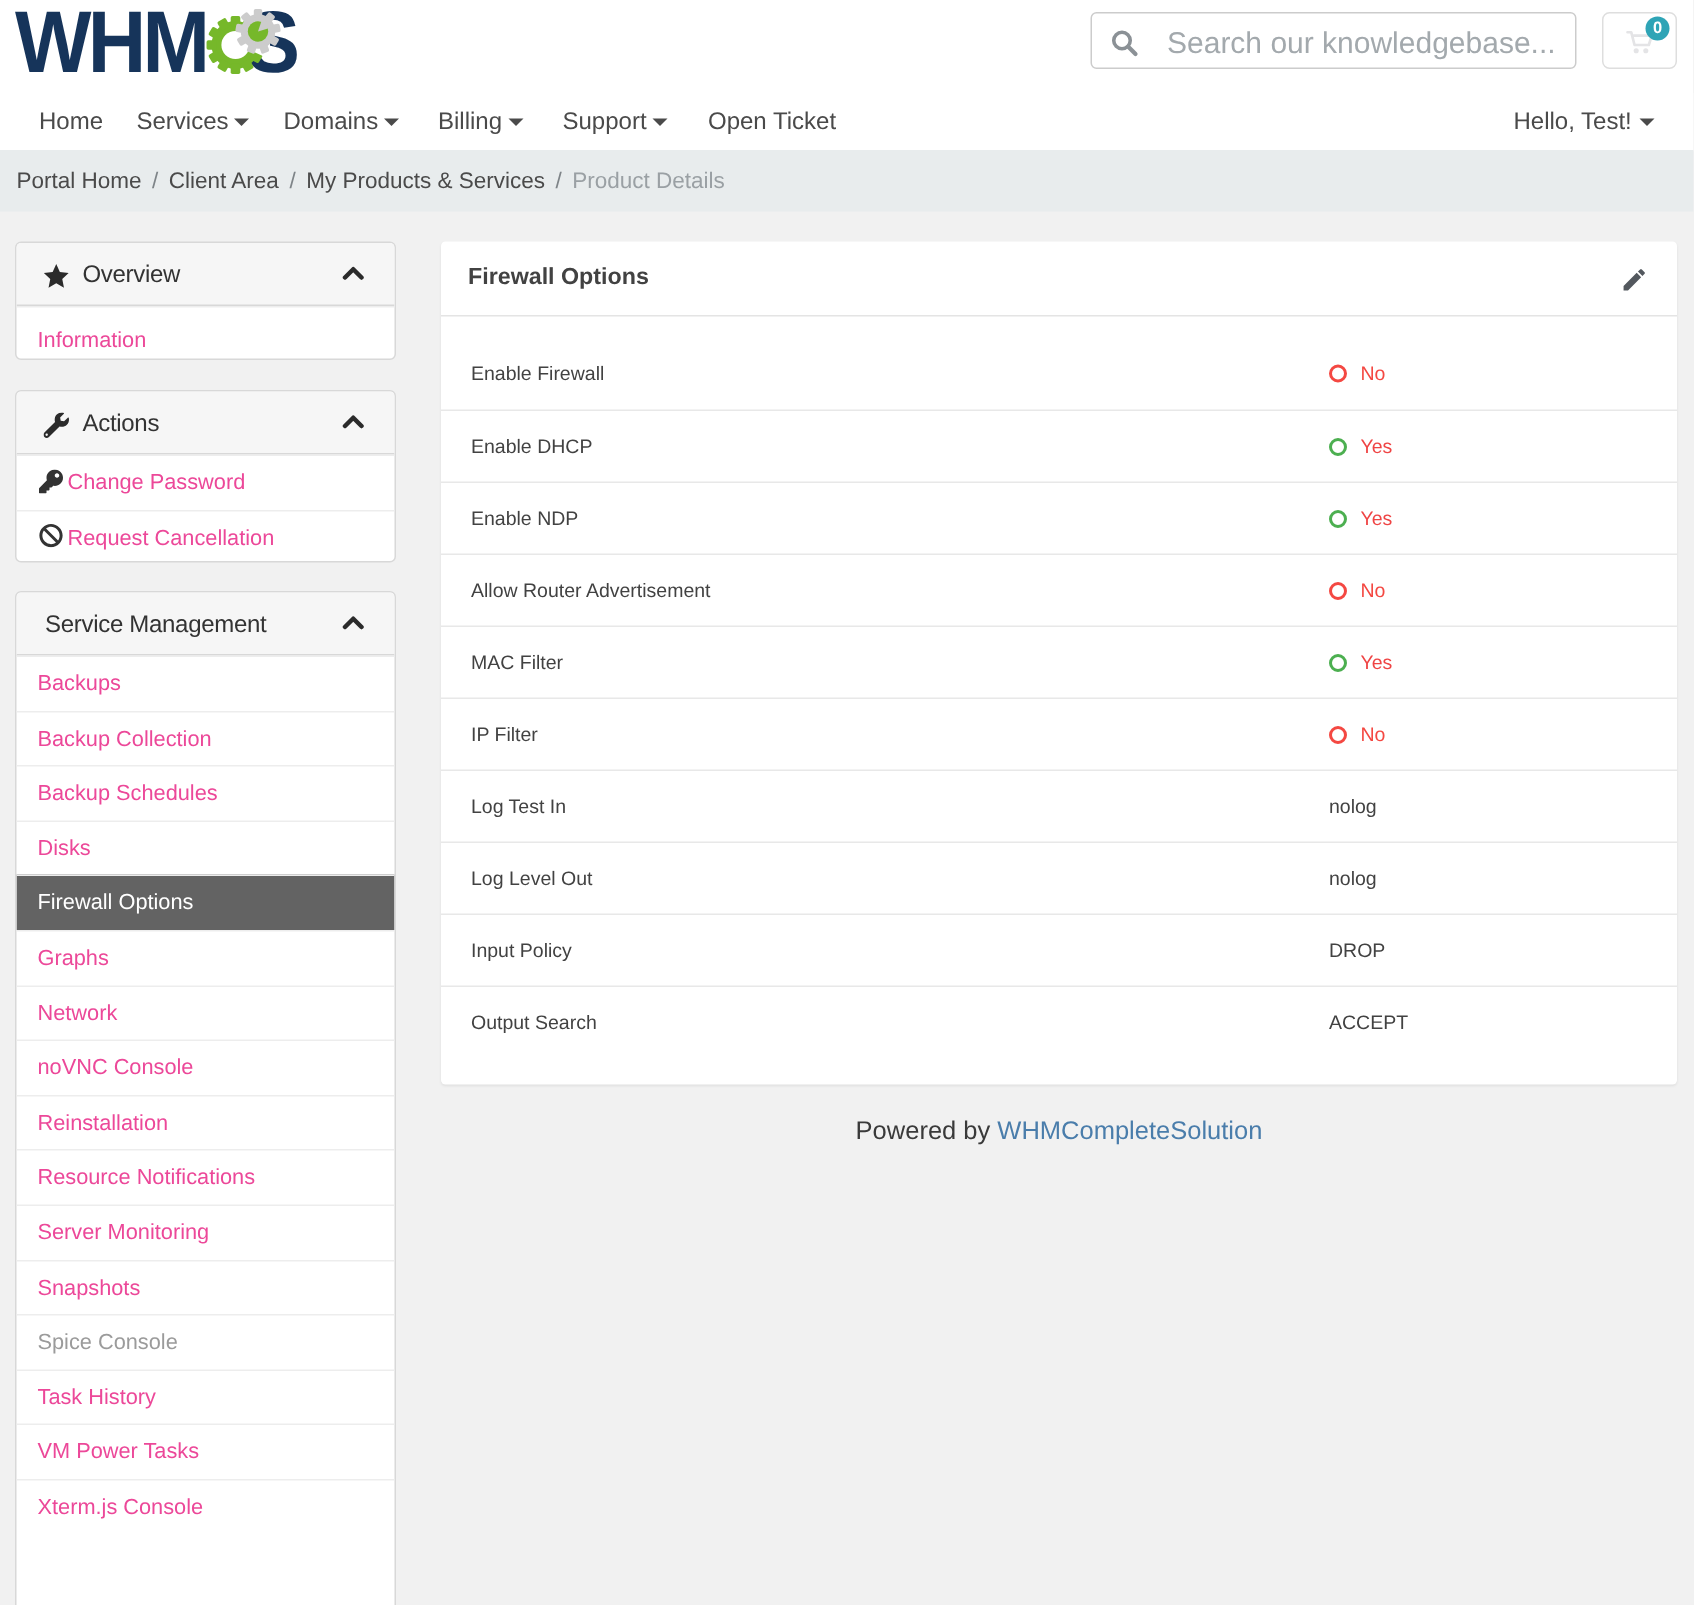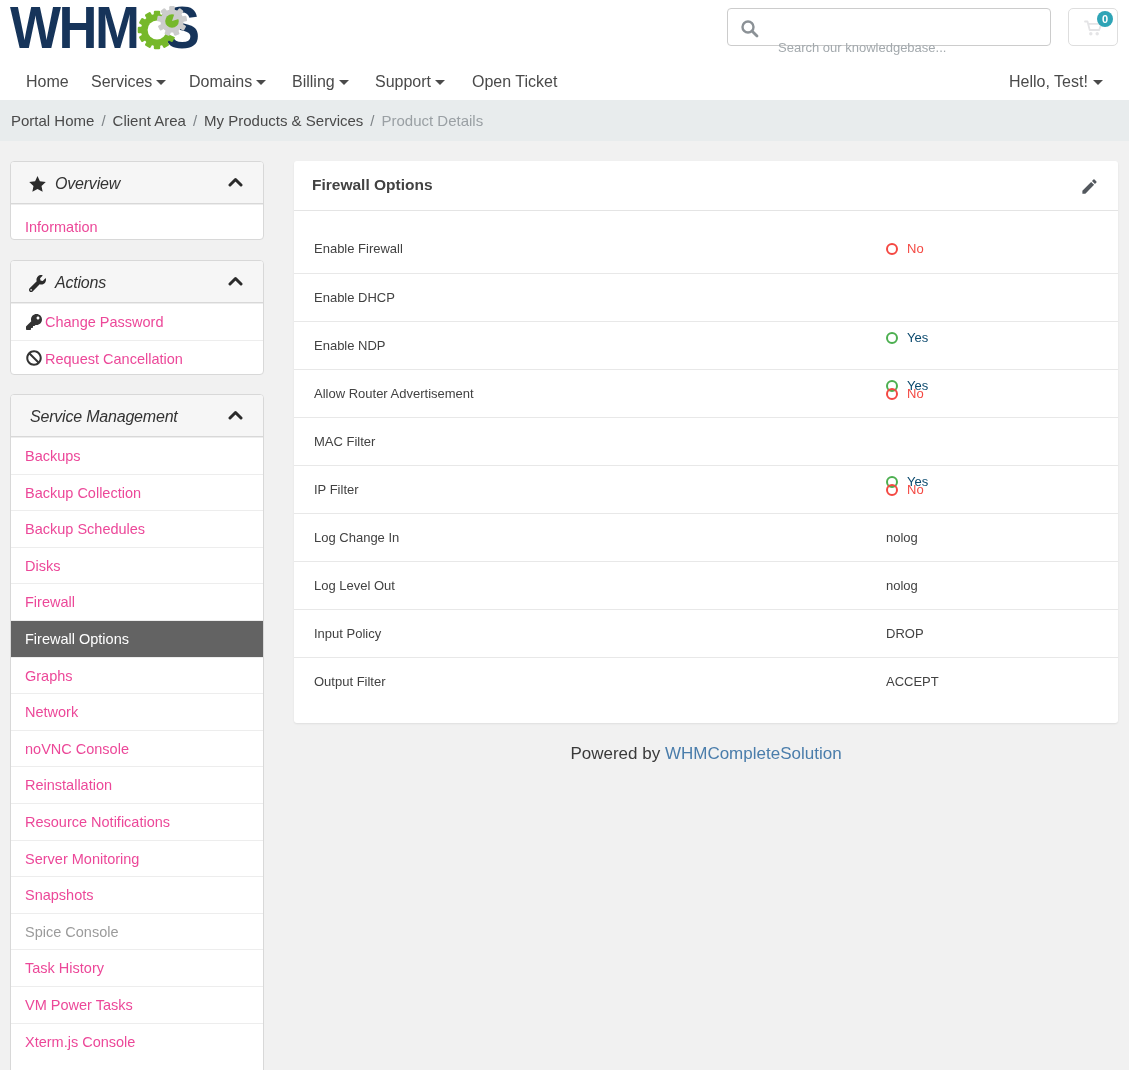--- a/index.html
+++ b/index.html
@@ -3,39 +3,39 @@
 <meta charset="utf-8">
 <style>
 * { margin:0; padding:0; box-sizing:border-box; }
 html,body { width:1129px; height:1070px; background:#f1f1f1; font-family:"Liberation Sans", sans-serif; position:relative; overflow:hidden; }
 
 
 .header { position:absolute; top:0; left:0; width:1129px; height:100px; background:#ffffff; }
 .logo { position:absolute; top:8px; left:11px; }
 .search { position:absolute; top:8px; left:727px; width:324px; height:38px; border:1px solid #cccccc; border-radius:4px; background:#fff; }
 .search .mag { position:absolute; left:12px; top:10px; }
-.search .ph { position:absolute; left:50px; top:9px; font-size:13px; color:#a3a9ad;margin-top:22px; }
+.search .ph { position:absolute; left:50px; top:9px; font-size:20px; color:#a3a9ad; }
 .cart { position:absolute; top:8px; left:1068px; width:50px; height:38px; border:1px solid #dedede; border-radius:5px; background:#fff; }
 .cart .badge { position:absolute; top:2px; right:4px; width:16px; height:16px; border-radius:50%; background:#2ea4b6; color:#fff; font-size:11px; font-weight:bold; text-align:center; line-height:16px; }
 
 
 .nav { position:absolute; top:62px; left:0; width:1129px; height:39px; background:#fff; }
 .nav span.item { position:absolute; top:0; height:39px; line-height:39px; font-size:16px; color:#4a4a4a; white-space:nowrap; }
 .caret { display:inline-block; width:0; height:0; border-left:5px solid transparent; border-right:5px solid transparent; border-top:5px solid #4a4a4a; margin-left:4px; vertical-align:2px; }
 
 
 .crumb { position:absolute; top:100px; left:0; width:1129px; height:41px; background:#e8eced; font-size:15px; line-height:41px; color:#4a4a4a; padding-left:11px; }
 .crumb .sep { color:#7e8488; padding:0 7px; }
 .crumb .active { color:#9aa0a4; }
 
 
 .panel { position:absolute; left:10px; width:254px; background:#fff; border:1px solid #d8d8d8; border-radius:4px; overflow:hidden; }
 .phead { height:42px; background:#f6f6f6; border-bottom:1px solid #d8d8d8; position:relative; line-height:44px; font-size:16px; letter-spacing:-0.2px; color:#333; padding-left:19px; }
 .phead .hicon { position:absolute; left:18px; top:14px; }
-.phead .htext { margin-left:0;font-style:italic; }
+.phead .htext { margin-left:0; }
 .phead.withicon { padding-left:44px; }
 .phead .chev { position:absolute; right:20px; top:15px; }
 .pitem { position:relative; height:36.6px; line-height:36px; font-size:14.5px; color:#ec4899; padding-left:14px; border-top:1px solid #ededed; white-space:nowrap; }
 .pitem:first-of-type { border-top:none; }
 .pitem.active { background:#636363; color:#fff; }
 .pitem.dis { color:#9b9b9b; }
 .pitem .iic { display:inline-block; vertical-align:-2.5px; margin-right:3px; }
 
 
 .card { position:absolute; left:294px; top:161px; width:824px; height:562px; background:#fff; border-radius:3px; box-shadow:0 1px 2px rgba(0,0,0,0.08); }
@@ -44,21 +44,21 @@
 .chead .pencil { position:absolute; right:19px; top:16px; }
 .tbl { padding-top:14px; }
 .row { position:relative; height:48px; border-top:1px solid #e8e8e8; }
 .row:first-child { border-top:none; }
 .row .lab { position:absolute; left:20px; top:16px; font-size:13px; color:#424242; }
 .row .val { position:absolute; left:592px; top:16px; font-size:13px; color:#424242; }
 .st { display:flex; align-items:center; font-size:13px; }
 .st .ring { width:12px; height:12px; border-radius:50%; margin-right:9px; }
 .st.no { color:#f44842; }
 .st.no .ring { border:2px solid #f44842; }
-.st.yes { color:#0c4a6e;margin-top:40px; }
+.st.yes { color:#ef4444; }
 .st.yes .ring { border:2px solid #4caf50; }
 
 
 .powered { position:absolute; top:744px; left:294px; width:824px; text-align:center; font-size:17px; color:#3a3a3a; }
 .powered a { color:#4a7dab; text-decoration:none;margin-top:36px; }
 </style>
 </head>
 <body>
 
 <div class="header">
@@ -175,21 +175,20 @@
   <div class="phead">
     <span class="htext">Service Management</span>
     <svg class="chev" width="15" height="10" viewBox="0 0 15 10">
         <path d="M2 8 L7.5 2.5 L13 8" fill="none" stroke="#2b2b2b" stroke-width="3" stroke-linecap="round" stroke-linejoin="round"></path>
       </svg>
   </div>
   <div class="pitem">Backups</div>
   <div class="pitem">Backup Collection</div>
   <div class="pitem">Backup Schedules</div>
   <div class="pitem">Disks</div>
-  <div class="pitem">Firewall</div>
   <div class="pitem active">Firewall Options</div>
   <div class="pitem">Graphs</div>
   <div class="pitem">Network</div>
   <div class="pitem">noVNC Console</div>
   <div class="pitem">Reinstallation</div>
   <div class="pitem">Resource Notifications</div>
   <div class="pitem">Server Monitoring</div>
   <div class="pitem">Snapshots</div>
   <div class="pitem dis">Spice Console</div>
   <div class="pitem">Task History</div>
@@ -223,31 +222,31 @@
       </div>
     <div class="row">
         <span class="lab">MAC Filter</span>
         <span class="val st yes"><span class="ring"></span>Yes</span>
       </div>
     <div class="row">
         <span class="lab">IP Filter</span>
         <span class="val st no"><span class="ring"></span>No</span>
       </div>
     <div class="row">
-        <span class="lab">Log Change In</span>
+        <span class="lab">Log Test In</span>
         <span class="val">nolog</span>
       </div>
     <div class="row">
         <span class="lab">Log Level Out</span>
         <span class="val">nolog</span>
       </div>
     <div class="row">
         <span class="lab">Input Policy</span>
         <span class="val">DROP</span>
       </div>
     <div class="row">
-        <span class="lab">Output Filter</span>
+        <span class="lab">Output Search</span>
         <span class="val">ACCEPT</span>
       </div>
   </div>
 </div>
 
 <div class="powered">Powered by <a href="#">WHMCompleteSolution</a></div>
 
 </body></html>

